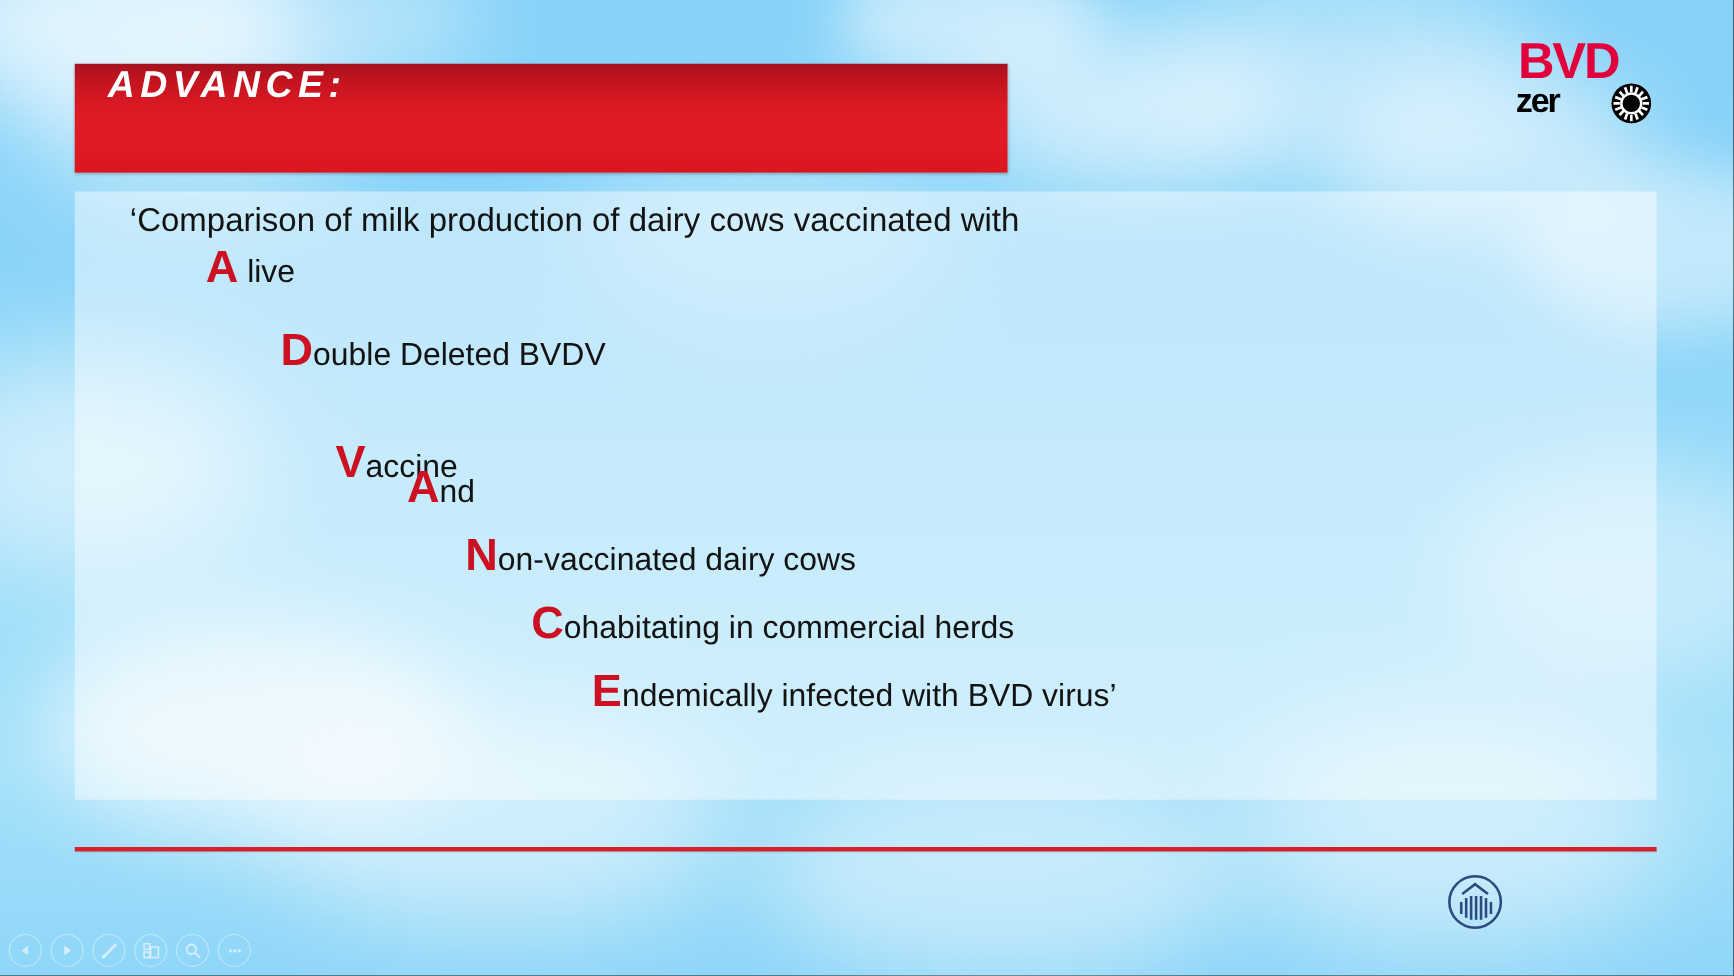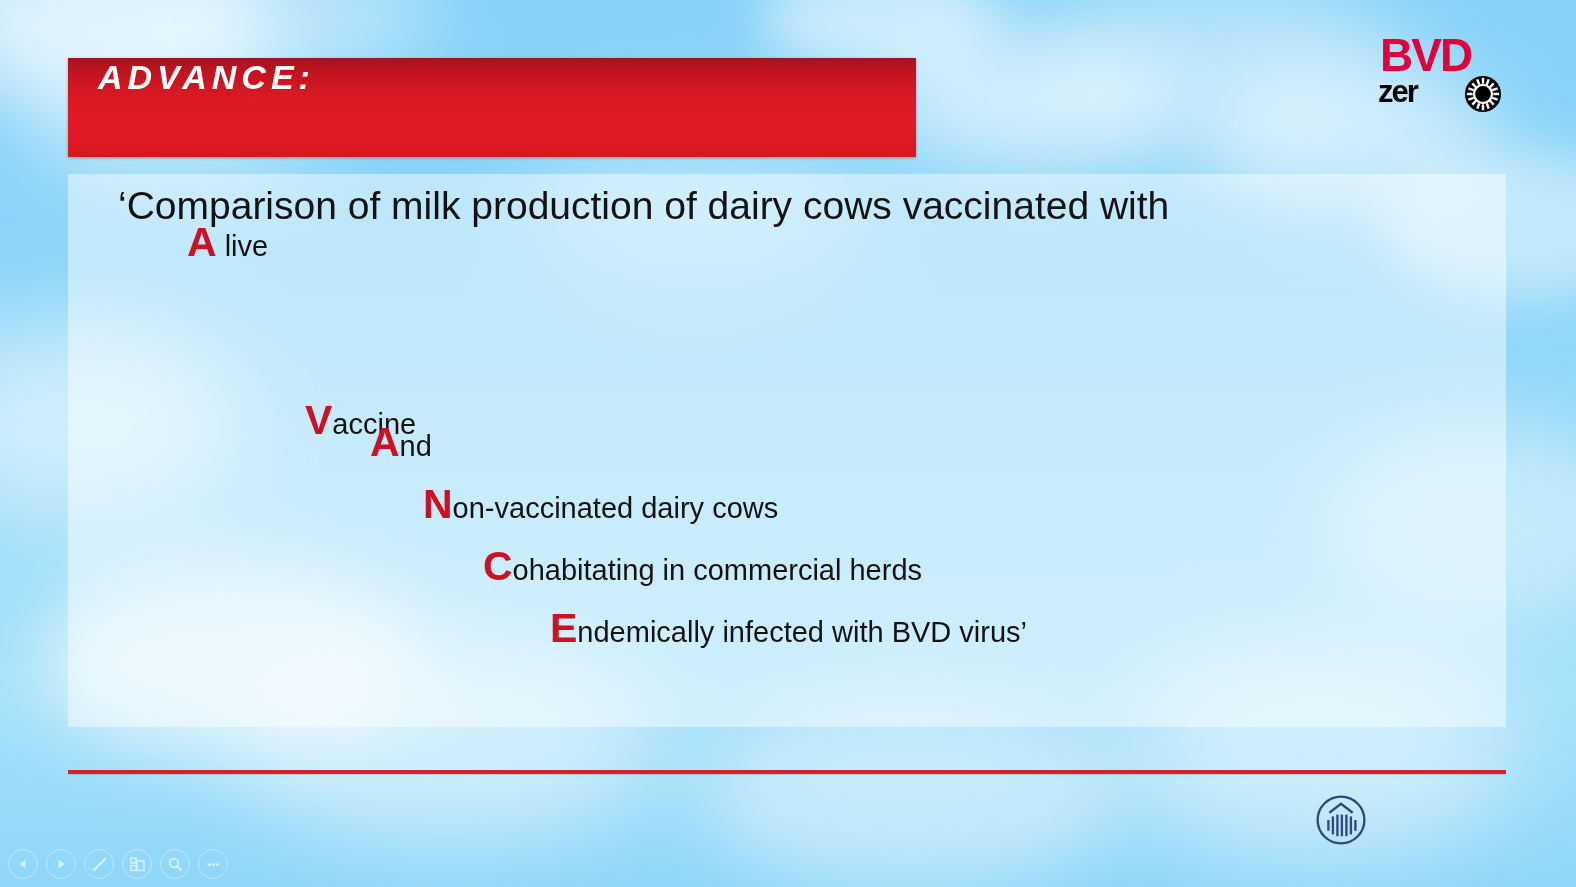--- a/index.html
+++ b/index.html
@@ -91,21 +91,21 @@
     top: 174px;
     width: 1438px;
     height: 553px;
     background: rgba(255,255,255,0.45);
   }
 
   #intro-line {
     position: absolute;
     left: 50px;
     top: 10px;
-    font-size: 39px;
+    font-size: 30px;
     color: #131313;
     white-space: nowrap;
   }
 
   .acro-line {
     position: absolute;
     white-space: nowrap;
     color: #131313;
     font-size: 29px;
     line-height: 1;
@@ -225,38 +225,41 @@
   </div>
 
   <div id="content-panel">
 
     <div id="intro-line">‘Comparison of milk production of dairy cows vaccinated with</div>
 
     <div class="acro-line" style="left:119px; top:48px;">
       <span class="acro-cap">A</span><span class="acro-rest"> live</span>
     </div>
 
+    <div class="acro-line" style="left:187px; top:124px;">
+      <span class="acro-cap">D</span><span class="acro-rest">ouble Deleted BVDV</span>
+    </div>
 
     <div class="acro-line" style="left:237px; top:186px;margin-top:40px;">
       <span class="acro-cap">V</span><span class="acro-rest">accine</span>
     </div>
 
     <div class="acro-line" style="left:302px; top:248px;">
       <span class="acro-cap">A</span><span class="acro-rest">nd</span>
     </div>
 
     <div class="acro-line" style="left:355px; top:310px;">
       <span class="acro-cap">N</span><span class="acro-rest">on-vaccinated dairy cows</span>
     </div>
 
     <div class="acro-line" style="left:415px; top:372px;">
       <span class="acro-cap">C</span><span class="acro-rest">ohabitating in commercial herds</span>
     </div>
 
-    <div class="acro-line" style="left:470px; top:434px;margin-left:12px;">
+    <div class="acro-line" style="left:470px; top:434px;">
       <span class="acro-cap">E</span><span class="acro-rest">ndemically infected with BVD virus’</span>
     </div>
 
   </div>
 
   <div id="divider-rule"></div>
 
   <div id="bi-logo">
     <svg id="bi-mark" viewBox="0 0 60 60">
       <circle cx="30" cy="30" r="26" fill="none" stroke="#2b4a7d" stroke-width="2.6"></circle>

